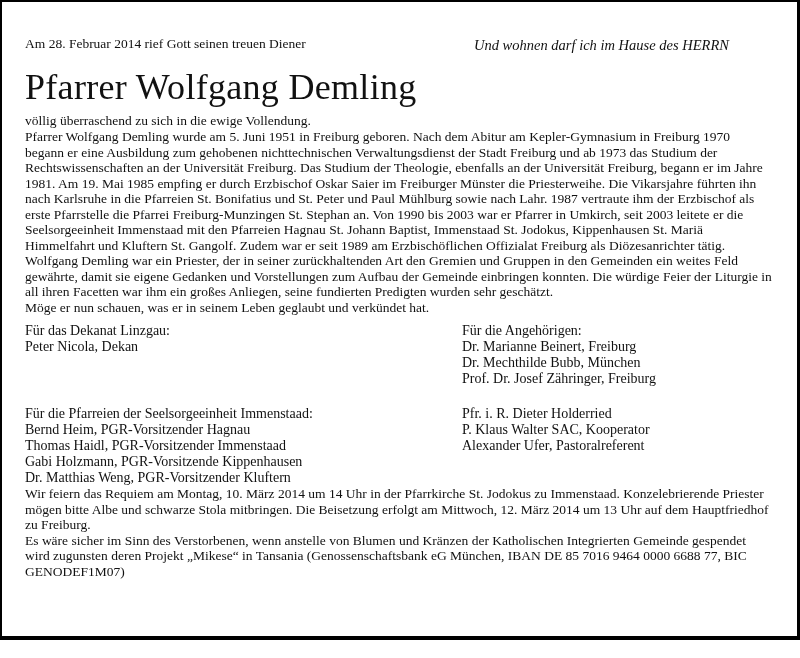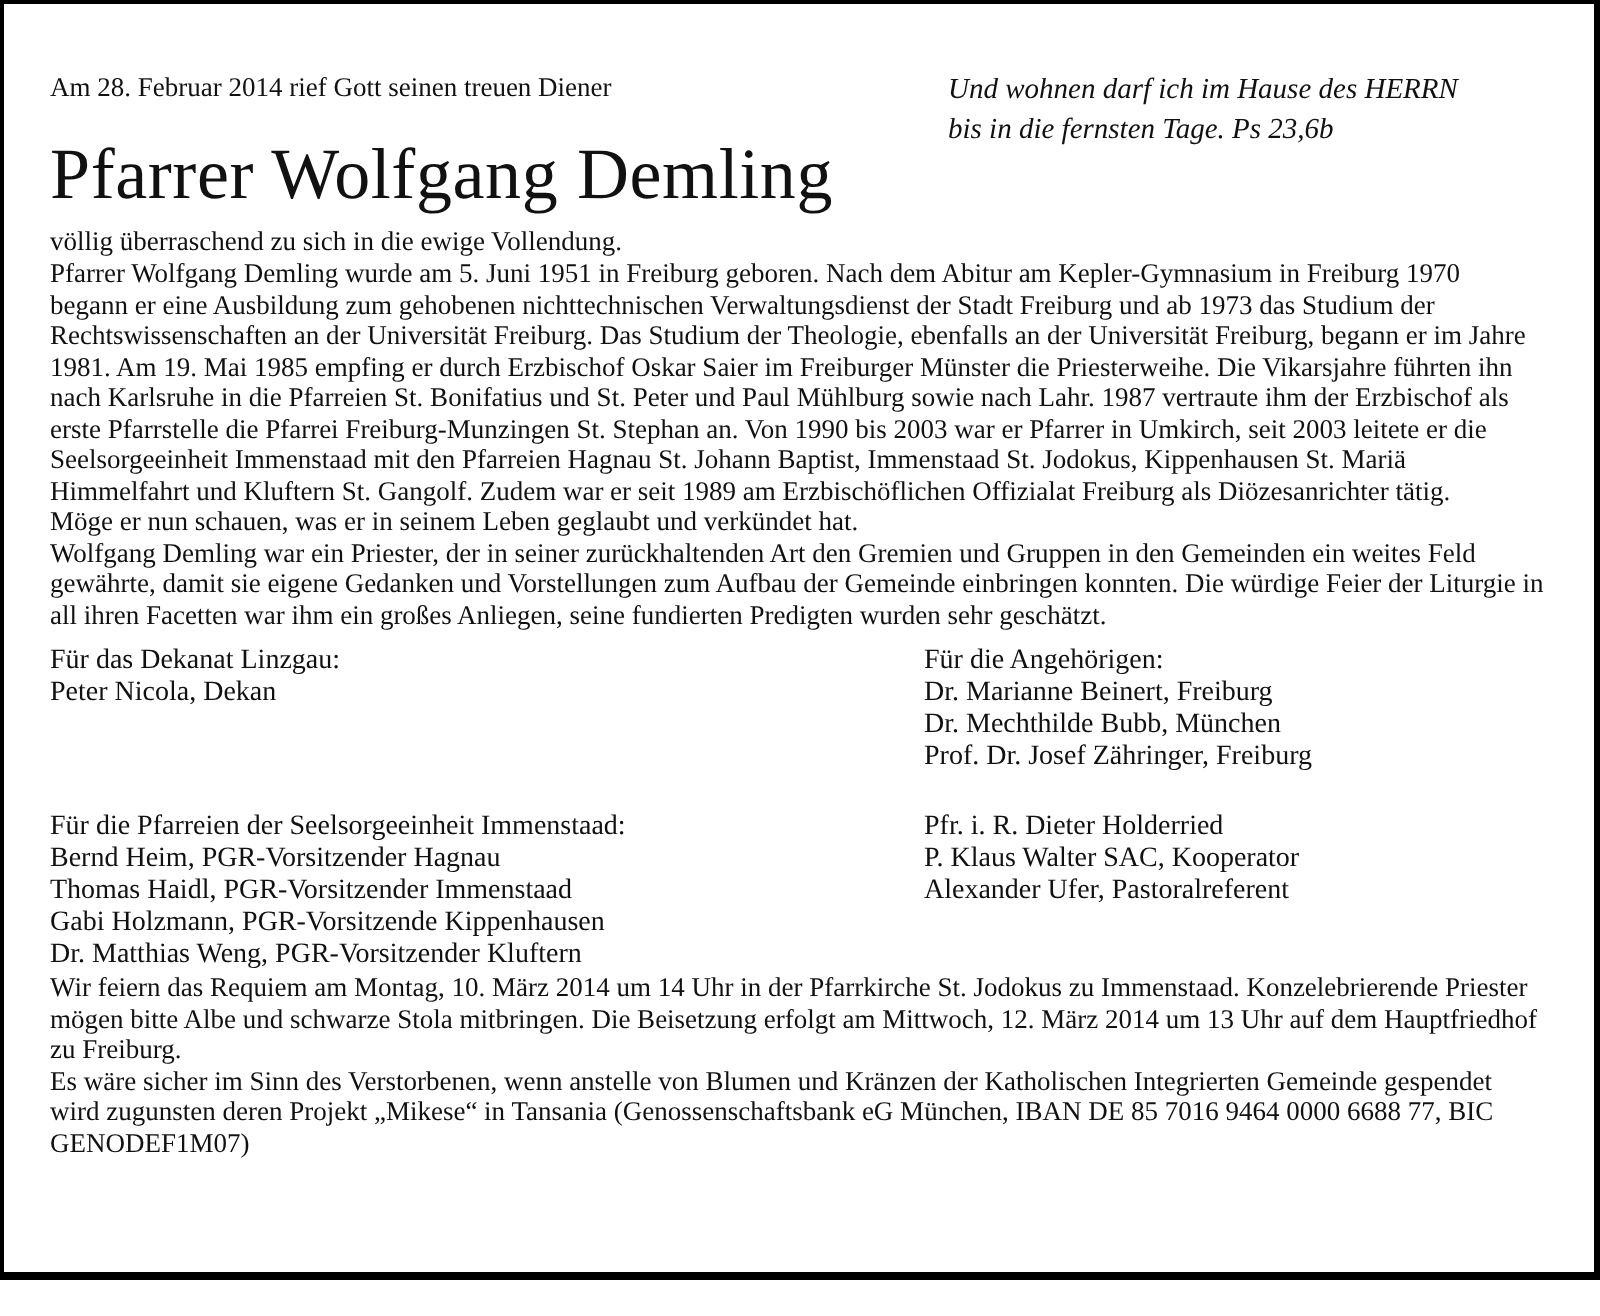--- a/index.html
+++ b/index.html
@@ -74,32 +74,31 @@
 </style>
 </head>
 <body>
 
 <div class="notice">
 
   <div class="date-line">Am 28. Februar 2014 rief Gott seinen treuen Diener</div>
 
   <div class="scripture">
     <div>Und wohnen darf ich im Hause des HERRN</div>
-    <div>bis in die fernsten Tage. Ps 23,6b</div>
   </div>
 
   <h1 class="deceased-title">Pfarrer Wolfgang Demling</h1>
 
   <div class="subtitle">völlig überraschend zu sich in die ewige Vollendung.</div>
 
   <p class="body p-bio">Pfarrer Wolfgang Demling wurde am 5. Juni 1951 in Freiburg geboren. Nach dem Abitur am Kepler-Gymnasium in Freiburg 1970 begann er eine Ausbildung zum gehobenen nichttechnischen Verwaltungsdienst der Stadt Freiburg und ab 1973 das Studium der Rechtswissenschaften an der Universität Freiburg. Das Studium der Theologie, ebenfalls an der Universität Freiburg, begann er im Jahre 1981. Am 19. Mai 1985 empfing er durch Erzbischof Oskar Saier im Freiburger Münster die Priesterweihe. Die Vikarsjahre führten ihn nach Karlsruhe in die Pfarreien St. Bonifatius und St. Peter und Paul Mühlburg sowie nach Lahr. 1987 vertraute ihm der Erzbischof als erste Pfarrstelle die Pfarrei Freiburg-Munzingen St. Stephan an. Von 1990 bis 2003 war er Pfarrer in Umkirch, seit 2003 leitete er die Seelsorgeeinheit Immenstaad mit den Pfarreien Hagnau St. Johann Baptist, Immenstaad St. Jodokus, Kippenhausen St. Mariä Himmelfahrt und Kluftern St. Gangolf. Zudem war er seit 1989 am Erzbischöflichen Offizialat Freiburg als Diözesanrichter tätig.</p>
 
+  <p class="body p-tribute">Wolfgang Demling war ein Priester, der in seiner zurückhaltenden Art den Gremien und Gruppen in den Gemeinden ein weites Feld gewährte, damit sie eigene Gedanken und Vorstellungen zum Aufbau der Gemeinde einbringen konnten. Die würdige Feier der Liturgie in all ihren Facetten war ihm ein großes Anliegen, seine fundierten Predigten wurden sehr geschätzt.</p>
+
   <p class="body p-blessing">Möge er nun schauen, was er in seinem Leben geglaubt und verkündet hat.</p>
-
-  <p class="body p-tribute">Wolfgang Demling war ein Priester, der in seiner zurückhaltenden Art den Gremien und Gruppen in den Gemeinden ein weites Feld gewährte, damit sie eigene Gedanken und Vorstellungen zum Aufbau der Gemeinde einbringen konnten. Die würdige Feier der Liturgie in all ihren Facetten war ihm ein großes Anliegen, seine fundierten Predigten wurden sehr geschätzt.</p>
 
   <div class="signatures">
 
     <div class="sig-col-left">
       <div class="sig-block">
         <div>Für das Dekanat Linzgau:</div>
         <div>Peter Nicola, Dekan</div>
       </div>
       <div class="sig-block sig-gap-left">
         <div>Für die Pfarreien der Seelsorgeeinheit Immenstaad:</div>

